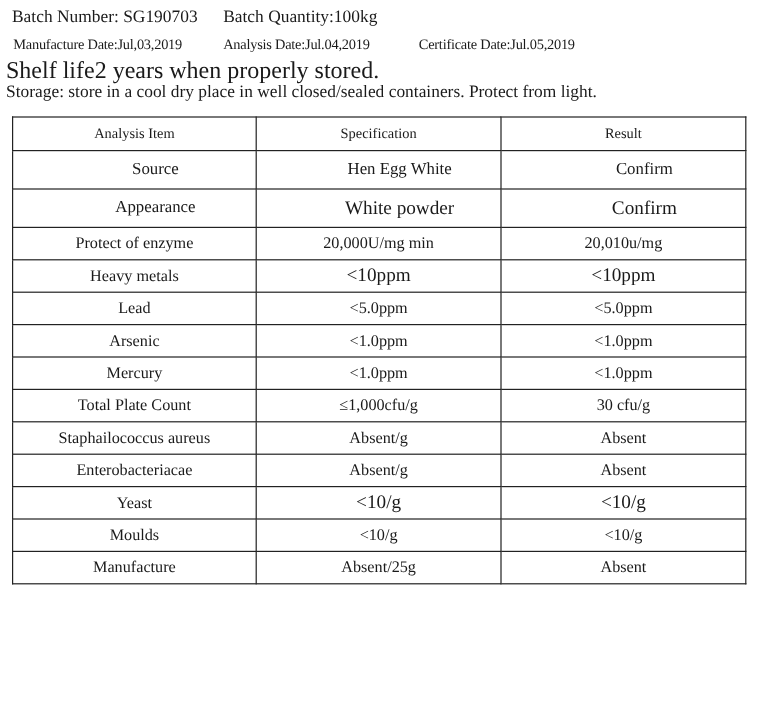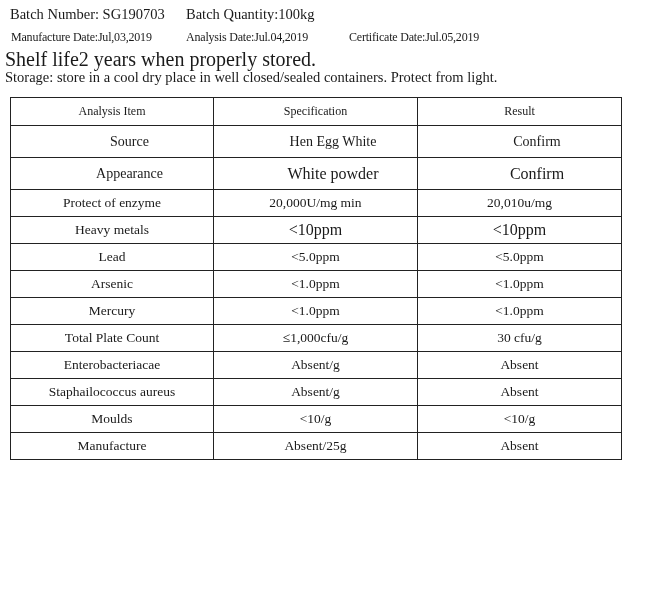--- a/index.html
+++ b/index.html
@@ -92,28 +92,33 @@
       <td>Mercury</td>
       <td class="spec">&lt;1.0ppm</td>
       <td class="res">&lt;1.0ppm</td>
     </tr>
     <tr>
       <td>Total Plate Count</td>
       <td class="spec">≤1,000cfu/g</td>
       <td class="res">30 cfu/g</td>
     </tr>
     <tr>
+      <td>Staphailococcus aureus</td>
+      <td class="spec">Absent/g</td>
+      <td class="res">Absent</td>
+    </tr>
+    <tr>
       <td>Enterobacteriacae</td>
       <td class="spec">Absent/g</td>
       <td class="res">Absent</td>
     </tr>
-    <tr>
-      <td>Staphailococcus aureus</td>
-      <td class="spec">Absent/g</td>
-      <td class="res">Absent</td>
+    <tr class="big">
+      <td>Yeast</td>
+      <td class="spec">&lt;10/g</td>
+      <td class="res">&lt;10/g</td>
     </tr>
     <tr>
       <td>Moulds</td>
       <td class="spec">&lt;10/g</td>
       <td class="res">&lt;10/g</td>
     </tr>
     <tr>
       <td>Manufacture</td>
       <td class="spec">Absent/25g</td>
       <td class="res">Absent</td>

